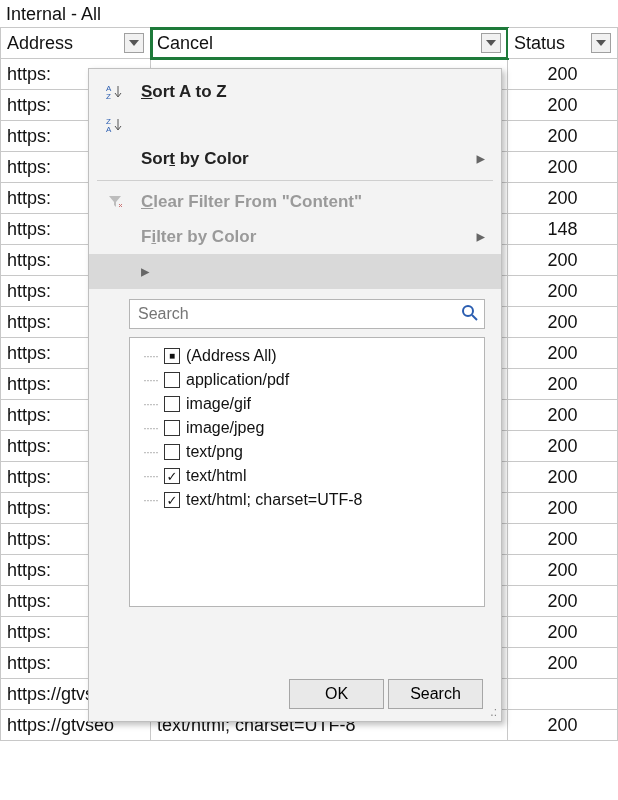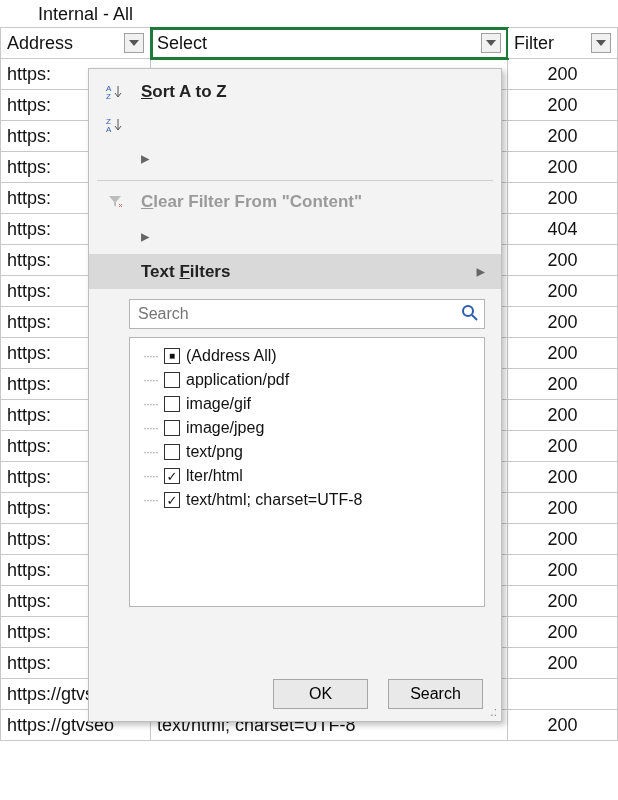--- a/index.html
+++ b/index.html
@@ -6,21 +6,21 @@
   body {
     margin: 0;
     font-family: "Segoe UI", Tahoma, Arial, sans-serif;
     font-size: 16px;
     background: #fff;
     width: 618px;
     height: 800px;
     overflow: hidden;
     position: relative;
   }
-  .title-row { padding: 4px 6px 2px 6px; font-size: 18px; color:#111;margin-left:32px; }
+  .title-row { padding: 4px 6px 2px 6px; font-size: 18px; color:#111; }
   table.grid {
     border-collapse: collapse;
     width: 100%;
     table-layout: fixed;
   }
   table.grid th, table.grid td {
     border: 1px solid #c8c8c8;
     padding: 4px 6px;
     height: 31px;
     font-size: 18px;
@@ -94,21 +94,21 @@
   .tree-item { display:flex; align-items:center; gap:6px; padding:3px 0; font-size:16px; color:#111; }
   .tree-line { color:#999; font-size:12px; letter-spacing:-1px; width:20px; text-align:right; }
   .chk {
     width:16px; height:16px; border:1px solid #333; background:#fff;
     display:inline-flex; align-items:center; justify-content:center;
     font-size:13px; line-height:1;
   }
   .chk.checked::after { content:"✓"; }
   .chk.indet::after { content:"■"; font-size:10px; }
 
-  .btn-row { position:absolute; bottom:12px; right:18px; display:flex; gap:20px; align-items:center; }
+  .btn-row { position:absolute; bottom:12px; right:18px; display:flex; gap:4px; align-items:center; }
   .win-btn {
     width:95px; height:30px; background:#e9e9e9; border:1px solid #a6a6a6;
     font-size:16px; text-align:center; line-height:28px; cursor:pointer;
   }
   .resize-grip { position:absolute; right:4px; bottom:2px; color:#888; font-size:12px; }
 </style>
 </head>
 <body>
 
 <div class="title-row">Internal - All</div>
@@ -126,31 +126,31 @@
           <span>Address</span>
           <span class="filter-btn">
             <svg width="10" height="6" viewBox="0 0 10 6">
                 <path d="M0 0 L10 0 L5 6 Z" fill="#555"></path>
               </svg>
           </span>
         </div>
       </th>
       <th class="active-col">
         <div class="hdr">
-          <span>Select</span>
+          <span>Cancel</span>
           <span class="filter-btn">
             <svg width="10" height="6" viewBox="0 0 10 6">
                 <path d="M0 0 L10 0 L5 6 Z" fill="#555"></path>
               </svg>
           </span>
         </div>
       </th>
       <th>
         <div class="hdr">
-          <span>Filter</span>
+          <span>Status</span>
           <span class="filter-btn">
             <svg width="10" height="6" viewBox="0 0 10 6">
                 <path d="M0 0 L10 0 L5 6 Z" fill="#555"></path>
               </svg>
           </span>
         </div>
       </th>
     </tr>
   </thead>
   <tbody id="grid-body">
@@ -175,21 +175,21 @@
         <td class="status">200</td>
       </tr>
       <tr>
         <td>https:</td>
         <td></td>
         <td class="status">200</td>
       </tr>
       <tr>
         <td>https:</td>
         <td></td>
-        <td class="status">404</td>
+        <td class="status">148</td>
       </tr>
       <tr>
         <td>https:</td>
         <td></td>
         <td class="status">200</td>
       </tr>
       <tr>
         <td>https:</td>
         <td></td>
         <td class="status">200</td>
@@ -283,39 +283,40 @@
       <span class="menu-icon">
         <svg width="18" height="18" viewBox="0 0 18 18">
             <text x="0" y="8" font-size="8" fill="#2a5db0">Z</text>
             <text x="0" y="16" font-size="8" fill="#2a5db0">A</text>
             <path d="M12 3 L12 13 M9 10 L12 14 L15 10" stroke="#555" fill="none"></path>
           </svg>
       </span>
     </div>
     <div class="menu-item">
       <span class="menu-icon"></span>
+      <span class="menu-label">Sor<u>t</u> by Color</span>
       <span class="submenu-arrow">▸</span>
     </div>
     <div class="sep"></div>
     <div class="menu-item disabled">
       <span class="menu-icon">
         <svg width="16" height="16" viewBox="0 0 16 16">
             <path d="M2 2 L14 2 L9 8 L9 13 L7 11 L7 8 Z" fill="#bdbdbd"></path>
             <path d="M12 10 L15 13 M15 10 L12 13" stroke="#c77"></path>
           </svg>
       </span>
       <span class="menu-label"><u>C</u>lear Filter From "Content"</span>
     </div>
     <div class="menu-item disabled">
       <span class="menu-icon"></span>
+      <span class="menu-label">F<u>i</u>lter by Color</span>
       <span class="submenu-arrow">▸</span>
     </div>
     <div class="menu-item hover">
       <span class="menu-icon"></span>
-      <span class="menu-label">Text <u>F</u>ilters</span>
       <span class="submenu-arrow">▸</span>
     </div>
 
     <div class="search-wrap">
       <input class="search-input" placeholder="Search" style="">
       <span class="search-icon">
         <svg width="18" height="18" viewBox="0 0 18 18">
             <circle cx="7" cy="7" r="5" stroke="#2a5db0" fill="none" stroke-width="2"></circle>
             <path d="M11 11 L16 16" stroke="#2a5db0" stroke-width="2"></path>
           </svg>
@@ -344,21 +345,21 @@
           <span>image/jpeg</span>
         </div>
         <div class="tree-item">
           <span class="tree-line">·····</span>
           <span class="chk"></span>
           <span>text/png</span>
         </div>
         <div class="tree-item">
           <span class="tree-line">·····</span>
           <span class="chk checked"></span>
-          <span>lter/html</span>
+          <span>text/html</span>
         </div>
         <div class="tree-item">
           <span class="tree-line">·····</span>
           <span class="chk checked"></span>
           <span>text/html; charset=UTF-8</span>
         </div>
       </div>
   </div>
 
   <div class="btn-row">

